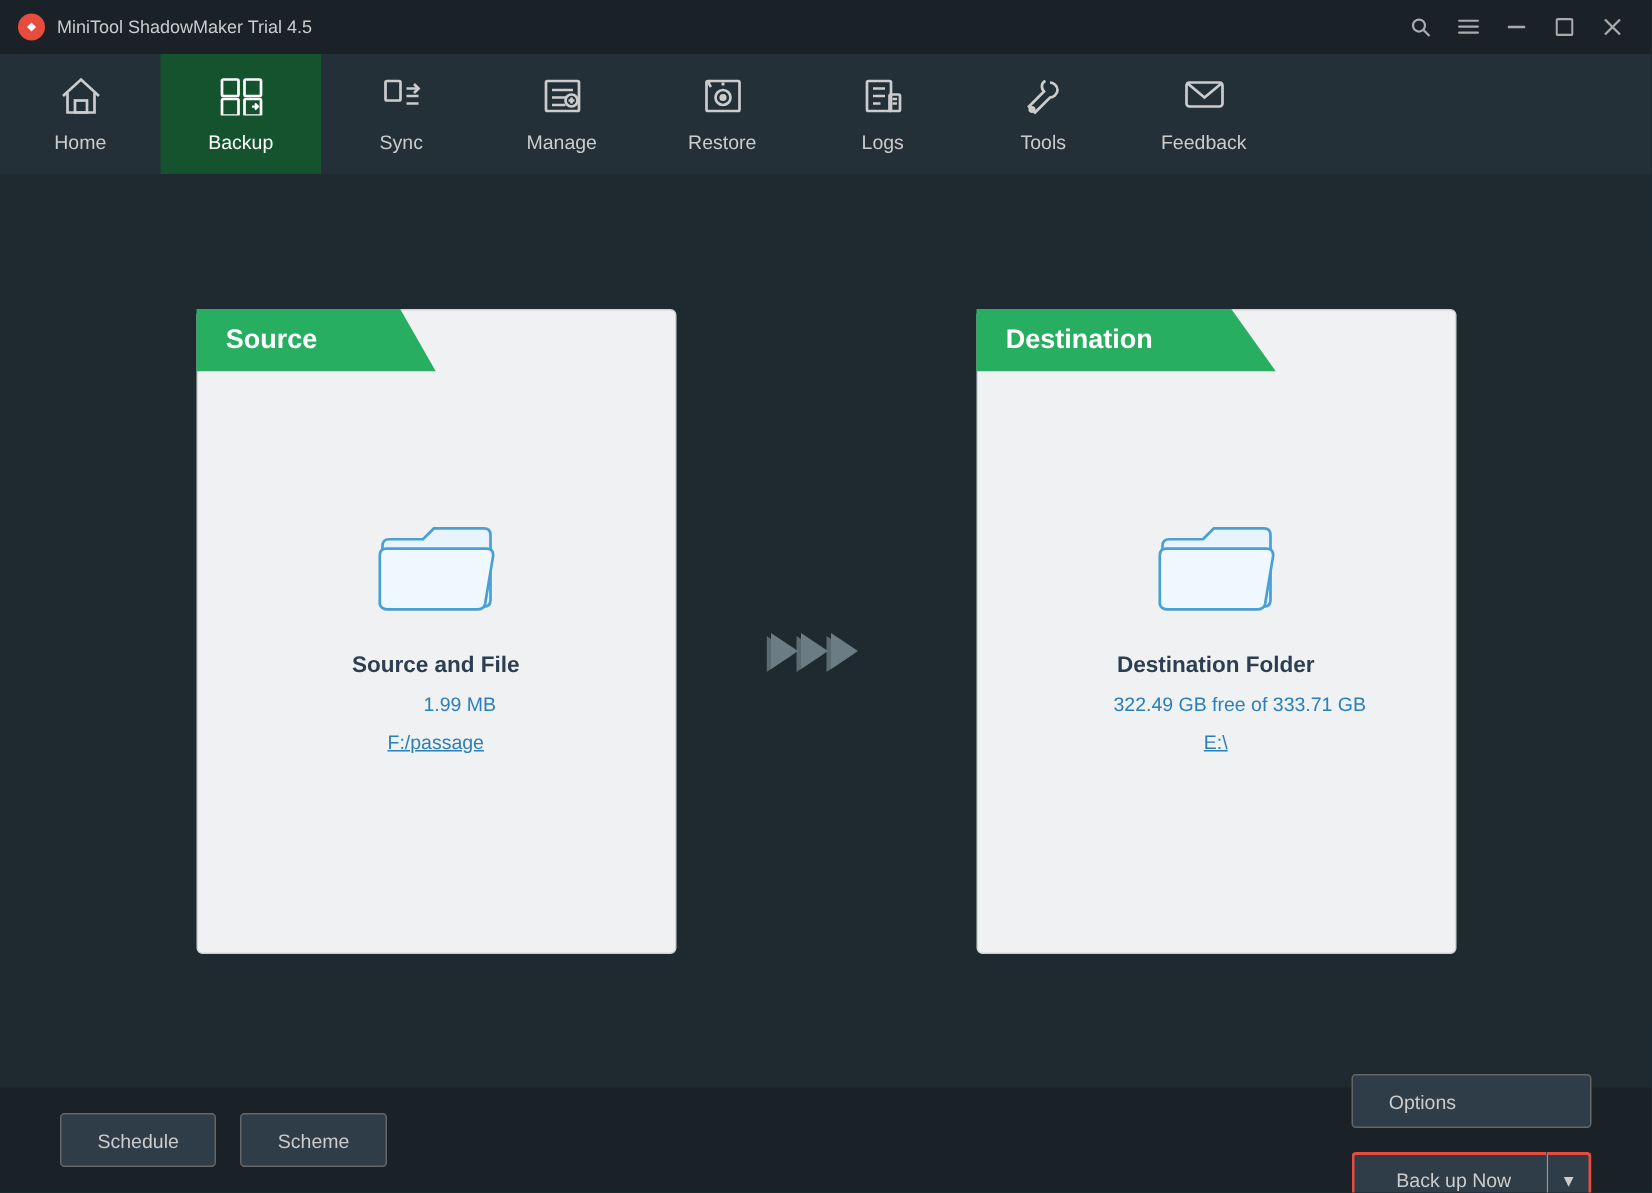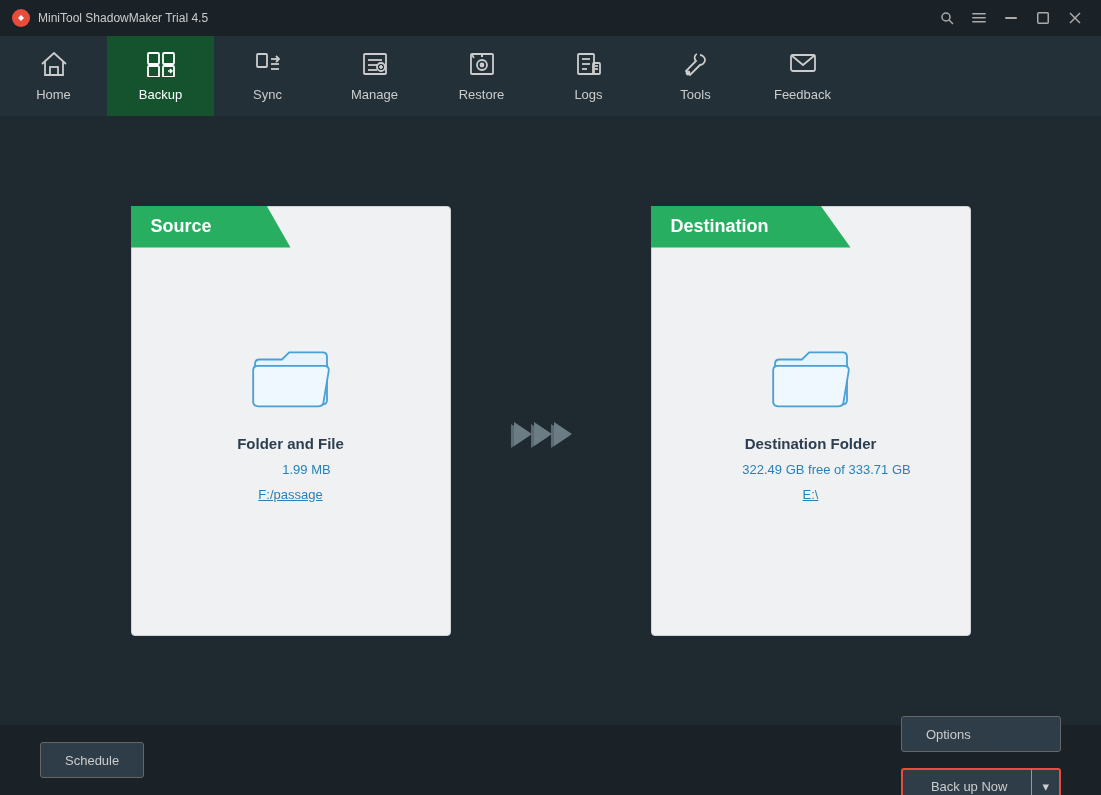--- a/index.html
+++ b/index.html
@@ -365,21 +365,21 @@
   <div class="backup-card">
     <div class="card-header">
       <span>Source</span>
     </div>
     <svg class="folder-svg" viewBox="0 0 100 80" fill="none">
 
       <path d="M10 25 Q10 20 15 20 L40 20 L48 12 L85 12 Q90 12 90 17 L90 65 Q90 70 85 70 L15 70 Q10 70 10 65 Z" fill="#e8f4fd" stroke="#4a9fd4" stroke-width="2"></path>
 
       <path d="M8 32 Q8 27 13 27 L87 27 Q92 27 92 32 L86 68 Q85 72 80 72 L14 72 Q9 72 8 68 Z" fill="#f0f8ff" stroke="#4a9fd4" stroke-width="2"></path>
     </svg>
-    <span class="card-title">Folder and File</span>
+    <span class="card-title">Source and File</span>
     <span class="card-size">1.99 MB</span>
     <span class="card-path">F:/passage</span>
   </div>
 
   <div class="arrows">
     <svg width="80" height="40" viewBox="0 0 80 40" fill="none">
       <polygon points="0,8 18,20 0,32" fill="#5a6a70"></polygon>
       <polygon points="20,8 38,20 20,32" fill="#5a6a70"></polygon>
       <polygon points="40,8 58,20 40,32" fill="#5a6a70"></polygon>
       <polygon points="0,8 18,20 0,32" fill="#6b7c84" transform="translate(3,-2)"></polygon>
@@ -400,20 +400,23 @@
     <span class="card-size">322.49 GB free of 333.71 GB</span>
     <span class="card-path">E:\</span>
   </div>
 </div>
 
 <div class="footer">
   <div class="footer-left">
     <button class="btn">
       <span>Schedule</span>
     </button>
+    <button class="btn">
+      <span>Scheme</span>
+    </button>
   </div>
   <div class="footer-right">
     <button class="btn">
       <span>Options</span>
     </button>
     <div style="display:flex; align-items:center;">
       <button class="btn btn-primary" style="border-right:none; border-radius:3px 0 0 3px;">
         <span>Back up Now</span>
       </button>
       <button class="btn btn-primary btn-dropdown" style="border-left:1px solid #999; border-radius:0 3px 3px 0; padding:0 10px;">

